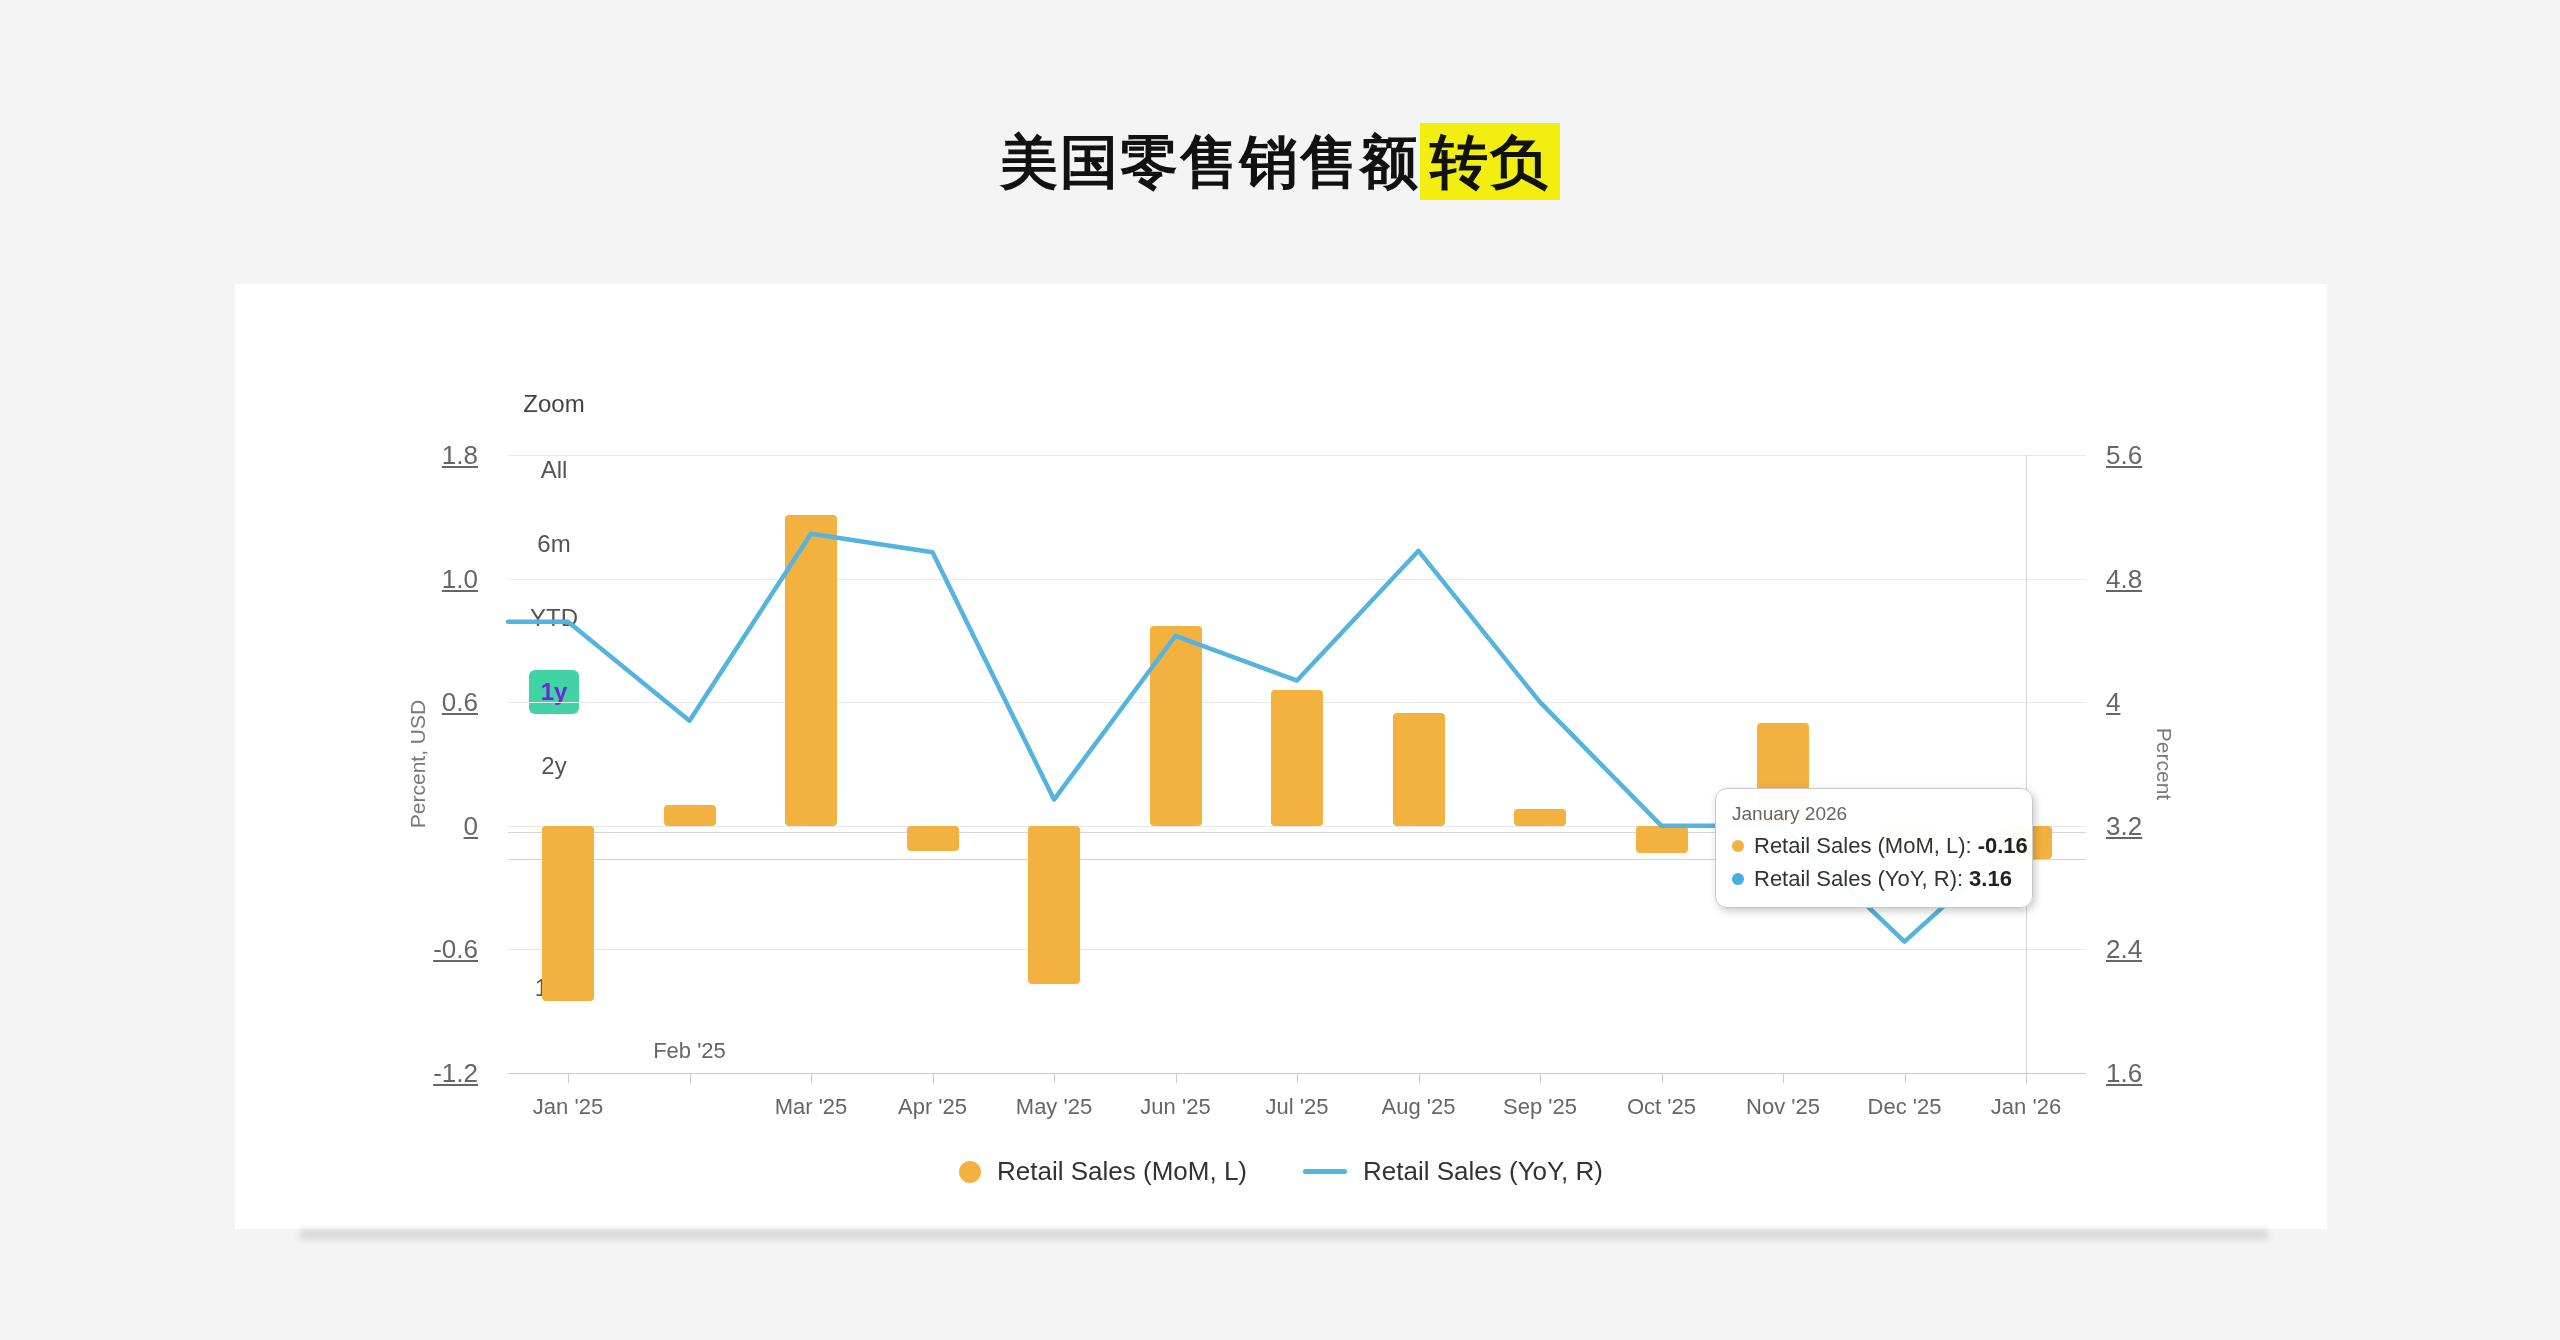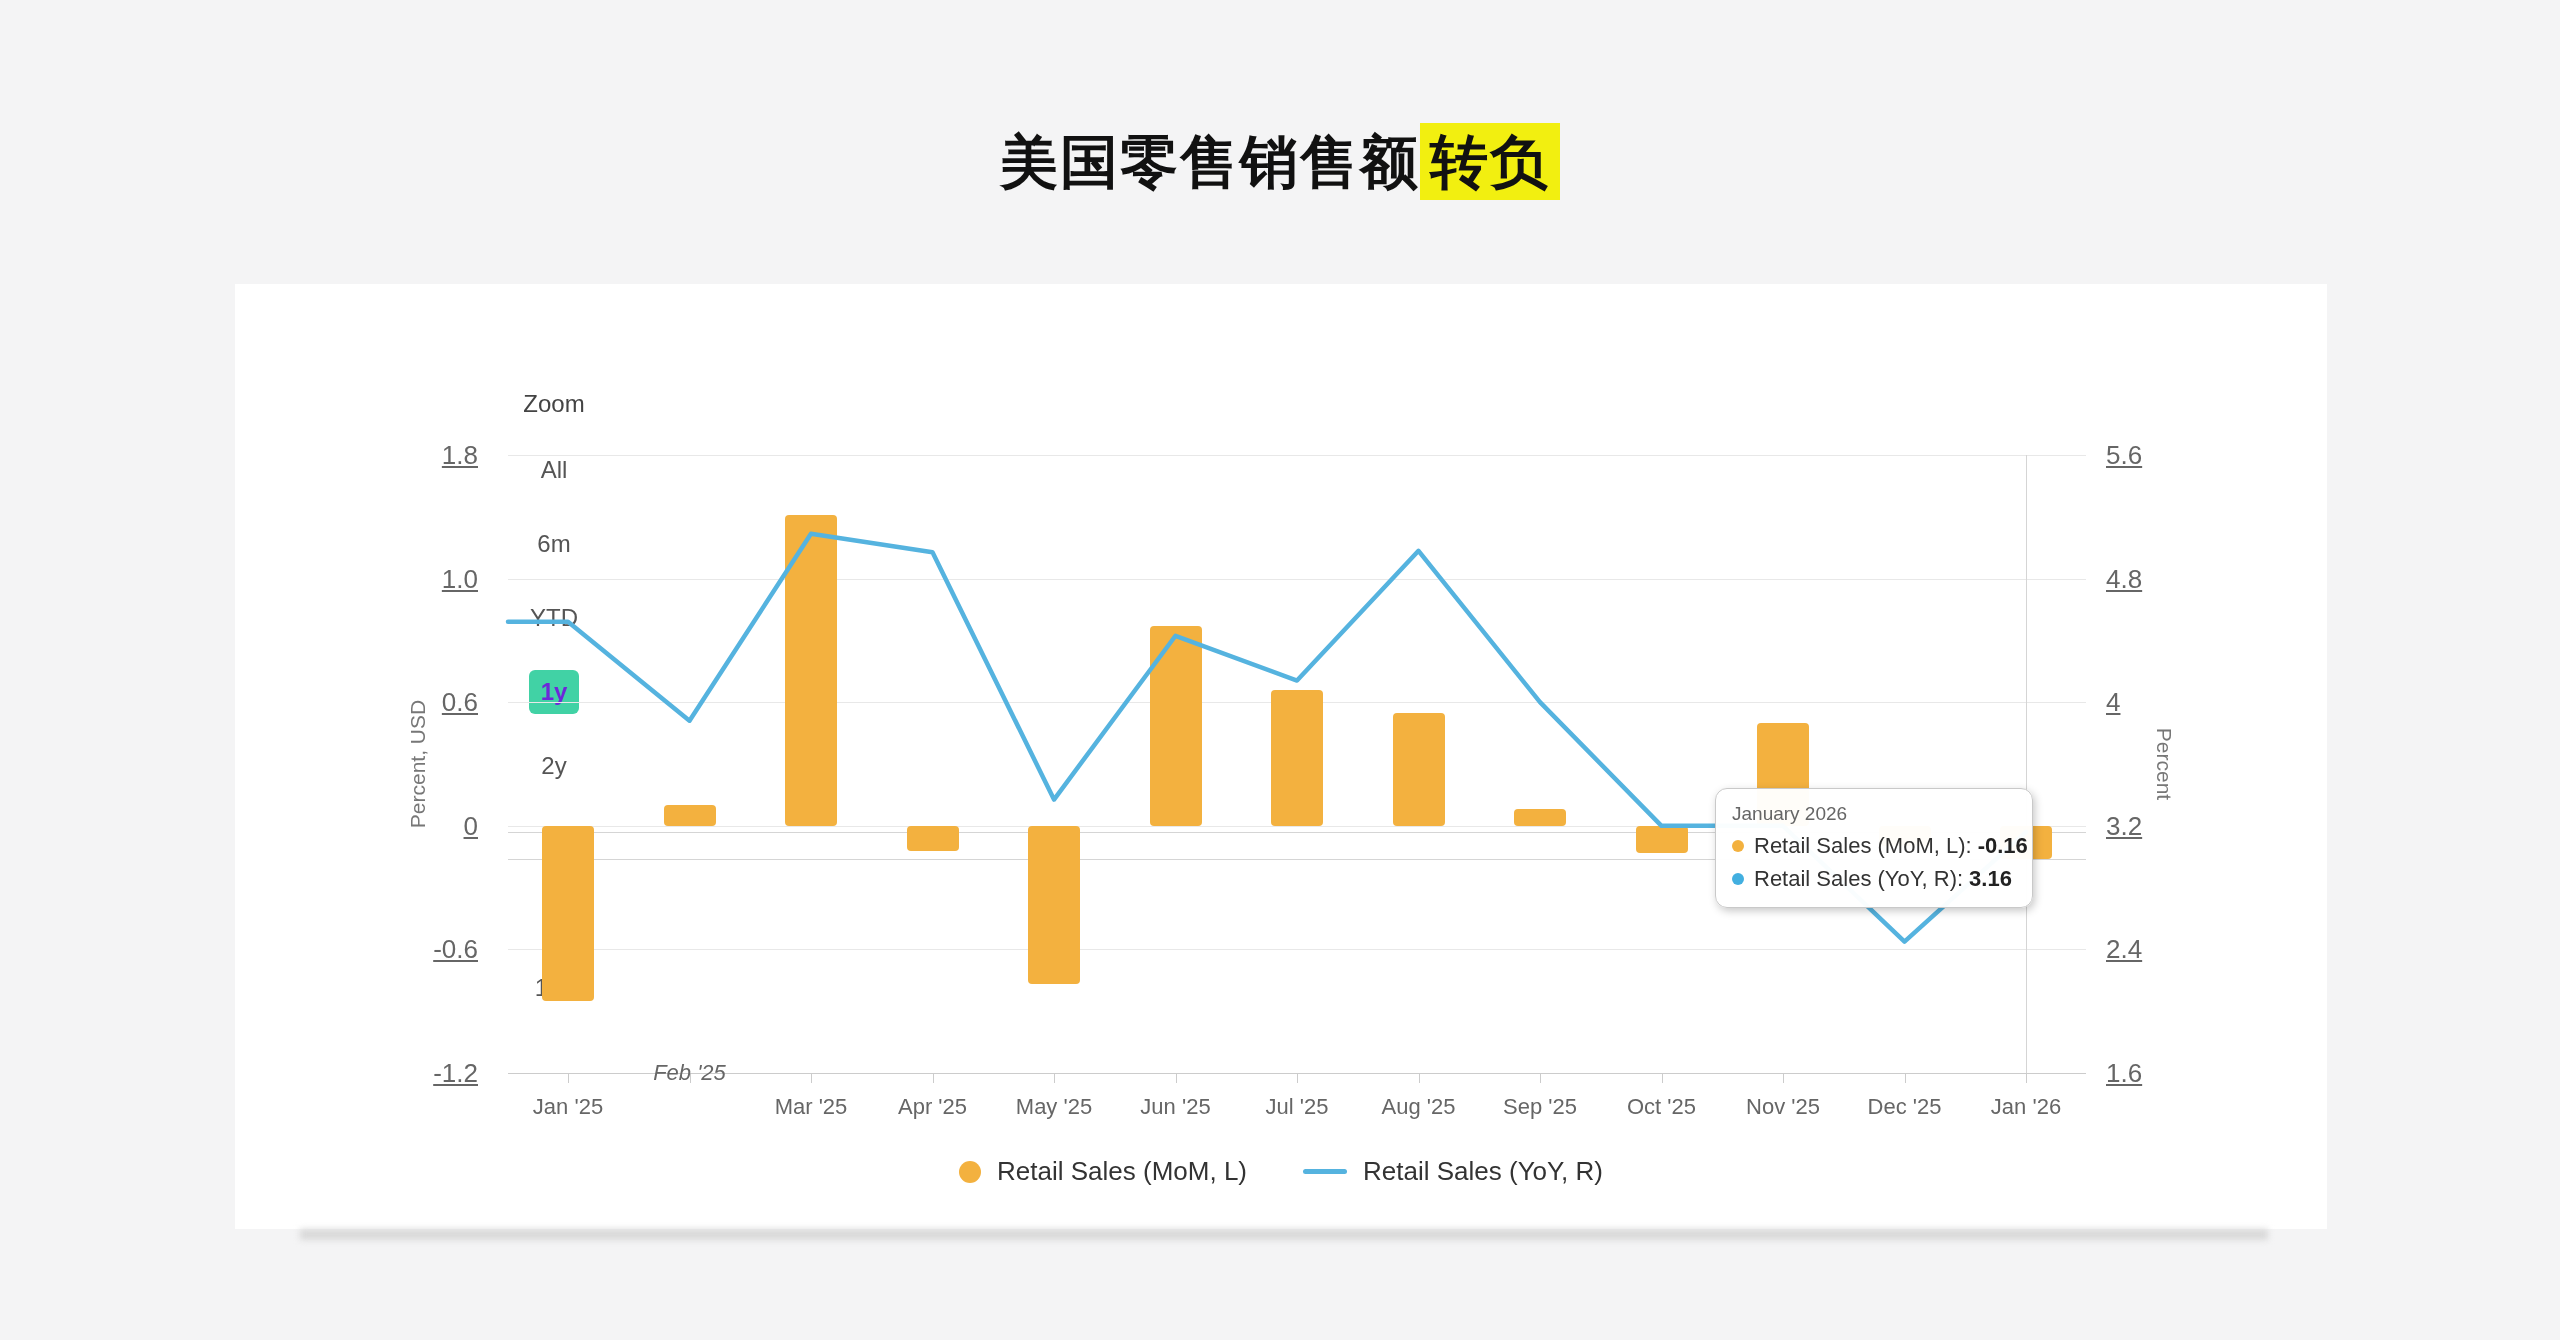--- a/index.html
+++ b/index.html
@@ -119,21 +119,21 @@
       <div class="gridline" style="left: 508px; top: 1057px; width: 1578px;"></div>
       <div class="ytick left" style="left: 408px; top: 1044px;">-1.2</div>
       <div class="ytick" style="left: 2106px; top: 1044px;">1.6</div>
       <div class="crosshair-v" style="left: 2026px; top: 439px; height: 618px;"></div>
       <div class="crosshair-h" style="left: 508px; top: 842.76px; width: 1578px;"></div>
       <div class="crosshair-h" style="left: 508px; top: 815.98px; width: 1578px;"></div>
       <div class="axis-line" style="left: 508px; top: 1057px; width: 1578px;"></div>
       <div class="axis-tick" style="left: 568px; top: 1057px;"></div>
       <div class="xlabel" style="left: 508px; top: 1078px;">Jan '25</div>
       <div class="axis-tick" style="left: 689.5px; top: 1057px;"></div>
-      <div class="xlabel" style="left: 629.5px; top: 1044px; font-style: italic;">Feb '25</div>
+      <div class="xlabel" style="left: 629.5px; top: 1022px;">Feb '25</div>
       <div class="axis-tick" style="left: 811px; top: 1057px;"></div>
       <div class="xlabel" style="left: 751px; top: 1078px;">Mar '25</div>
       <div class="axis-tick" style="left: 932.5px; top: 1057px;"></div>
       <div class="xlabel" style="left: 872.5px; top: 1078px;">Apr '25</div>
       <div class="axis-tick" style="left: 1054px; top: 1057px;"></div>
       <div class="xlabel" style="left: 994px; top: 1078px;">May '25</div>
       <div class="axis-tick" style="left: 1175.5px; top: 1057px;"></div>
       <div class="xlabel" style="left: 1115.5px; top: 1078px;">Jun '25</div>
       <div class="axis-tick" style="left: 1297px; top: 1057px;"></div>
       <div class="xlabel" style="left: 1237px; top: 1078px;">Jul '25</div>

